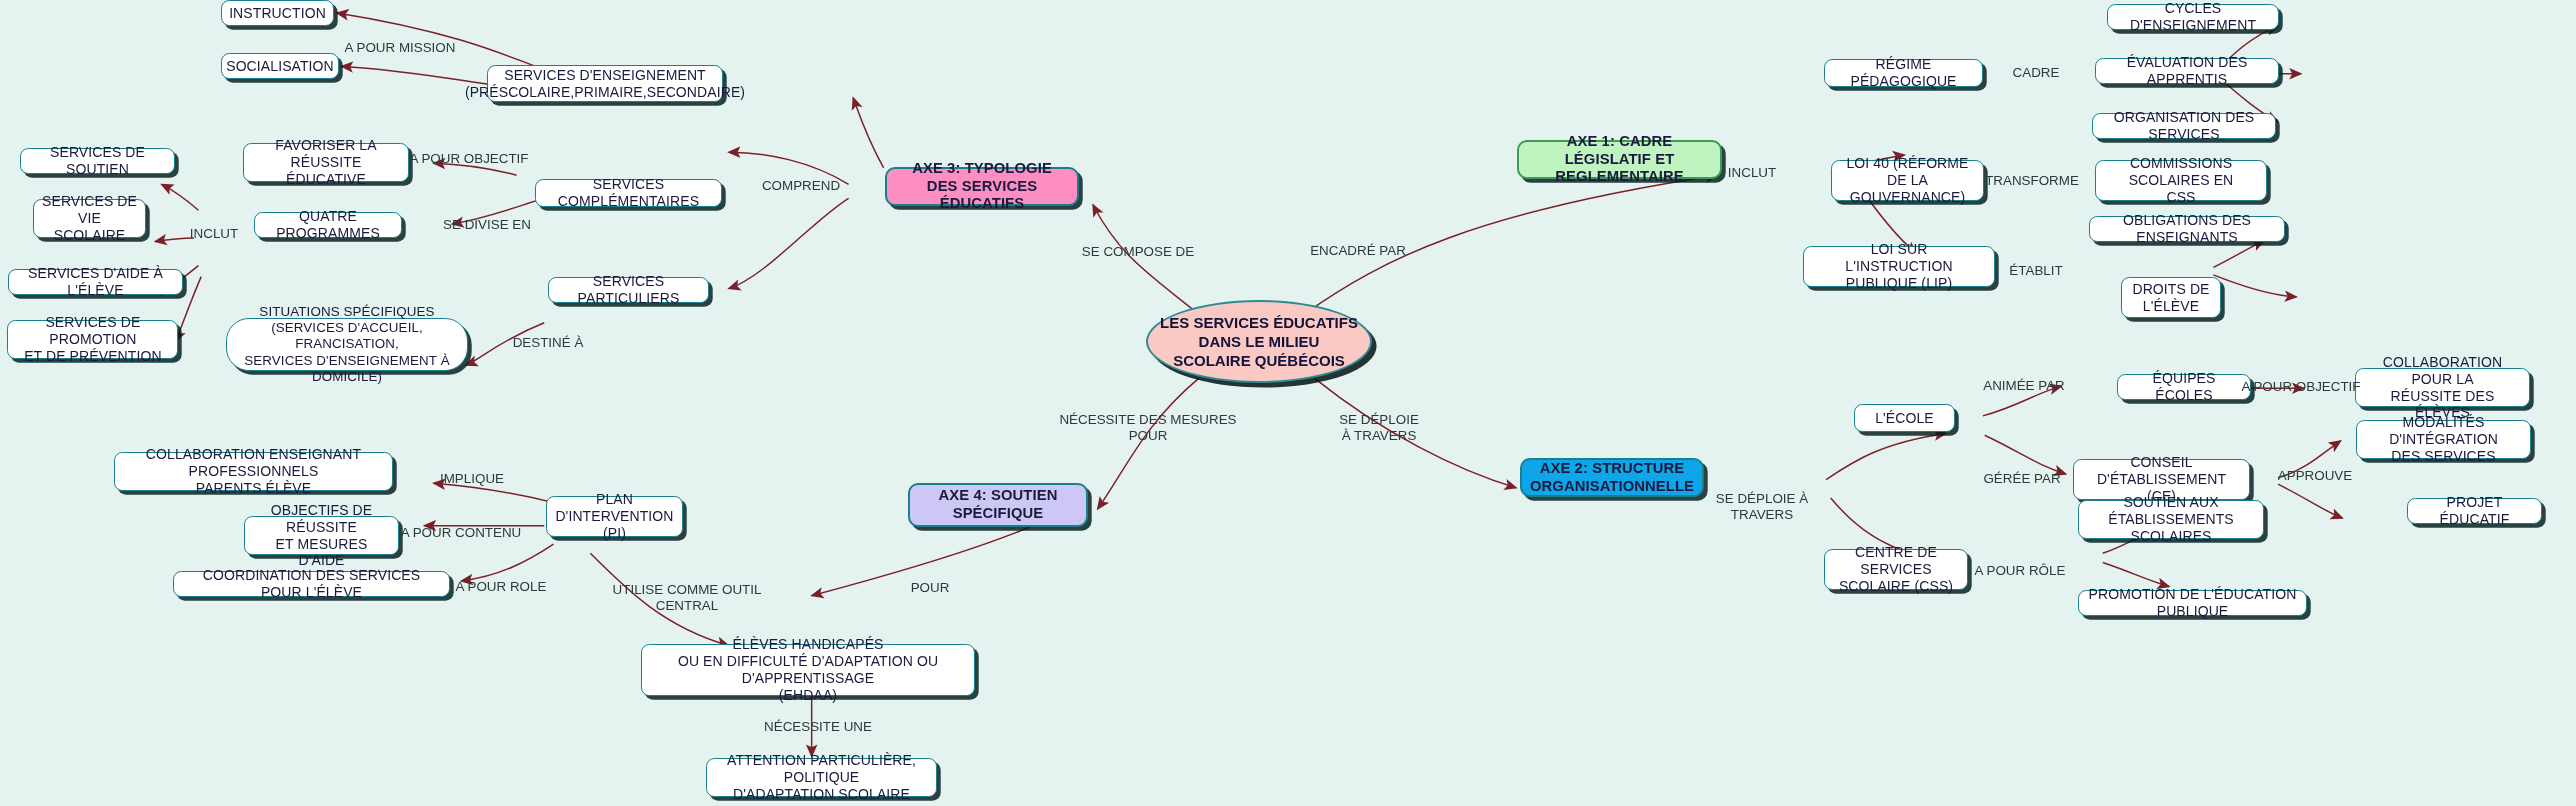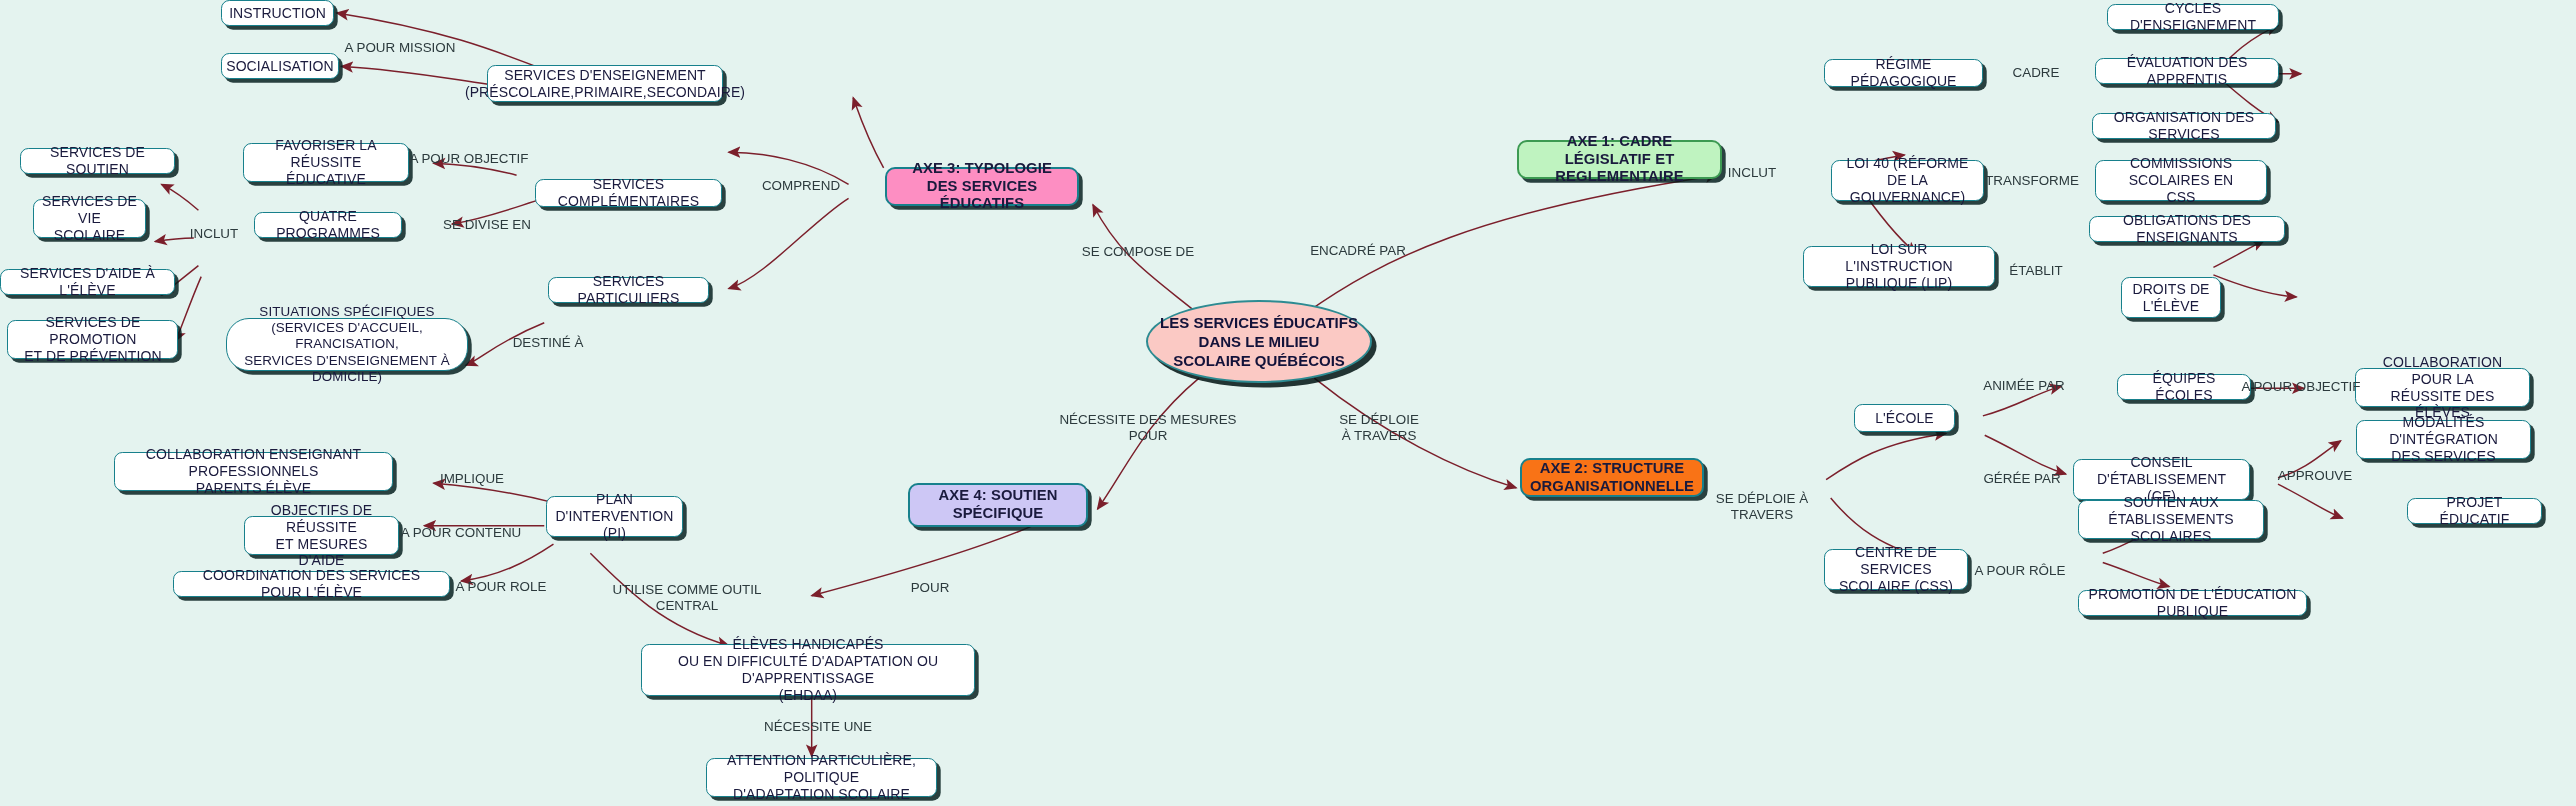--- a/index.html
+++ b/index.html
@@ -50,21 +50,21 @@
   }
 
   
   .axis{
     font-weight:bold;
     font-size:14.8px;
     border-width:2.3px;
     border-radius:10px;
   }
   .axis1{background:#bff3c0;border-color:#3c9a52;}
-  .axis2{background:#f97316;border-color:#17808c;}
+  .axis2{background:#0ea5e9;border-color:#17808c;}
   .axis3{background:#fd8ec2;border-color:#17808c;}
   .axis4{background:#cdc7f5;border-color:#17808c;}
 
   
   .elabel{
     position:absolute;
     color:#2c3a3d;
     font-size:13.4px;
     line-height:1.2;
     text-align:center;
@@ -179,21 +179,21 @@
 
   <div class="node" style="left:535px;top:179px;width:187px;height:28px;">SERVICES COMPLÉMENTAIRES</div>
 
   <div class="node" style="left:254px;top:212px;width:148px;height:26px;">QUATRE PROGRAMMES</div>
 
   <div class="node" style="left:20px;top:148px;width:155px;height:26px;">SERVICES DE SOUTIEN</div>
 
   <div class="node" style="left:33px;top:199px;width:113px;height:39px;">SERVICES DE VIE
 SCOLAIRE</div>
 
-  <div class="node" style="left:0px;top:269px;width:175px;height:26px;">SERVICES D'AIDE À L'ÉLÈVE</div>
+  <div class="node" style="left:8px;top:269px;width:175px;height:26px;border-radius:8px;">SERVICES D'AIDE À L'ÉLÈVE</div>
 
   <div class="node" style="left:7.4px;top:320px;width:171px;height:39px;">SERVICES DE PROMOTION
 ET DE PRÉVENTION</div>
 
   <div class="node" style="left:548px;top:277px;width:161px;height:26px;">SERVICES PARTICULIERS</div>
 
   <div class="node small" style="left:226px;top:318px;width:242px;height:53px;">SITUATIONS SPÉCIFIQUES
 (SERVICES D'ACCUEIL, FRANCISATION,
 SERVICES D'ENSEIGNEMENT À DOMICILE)</div>
 

